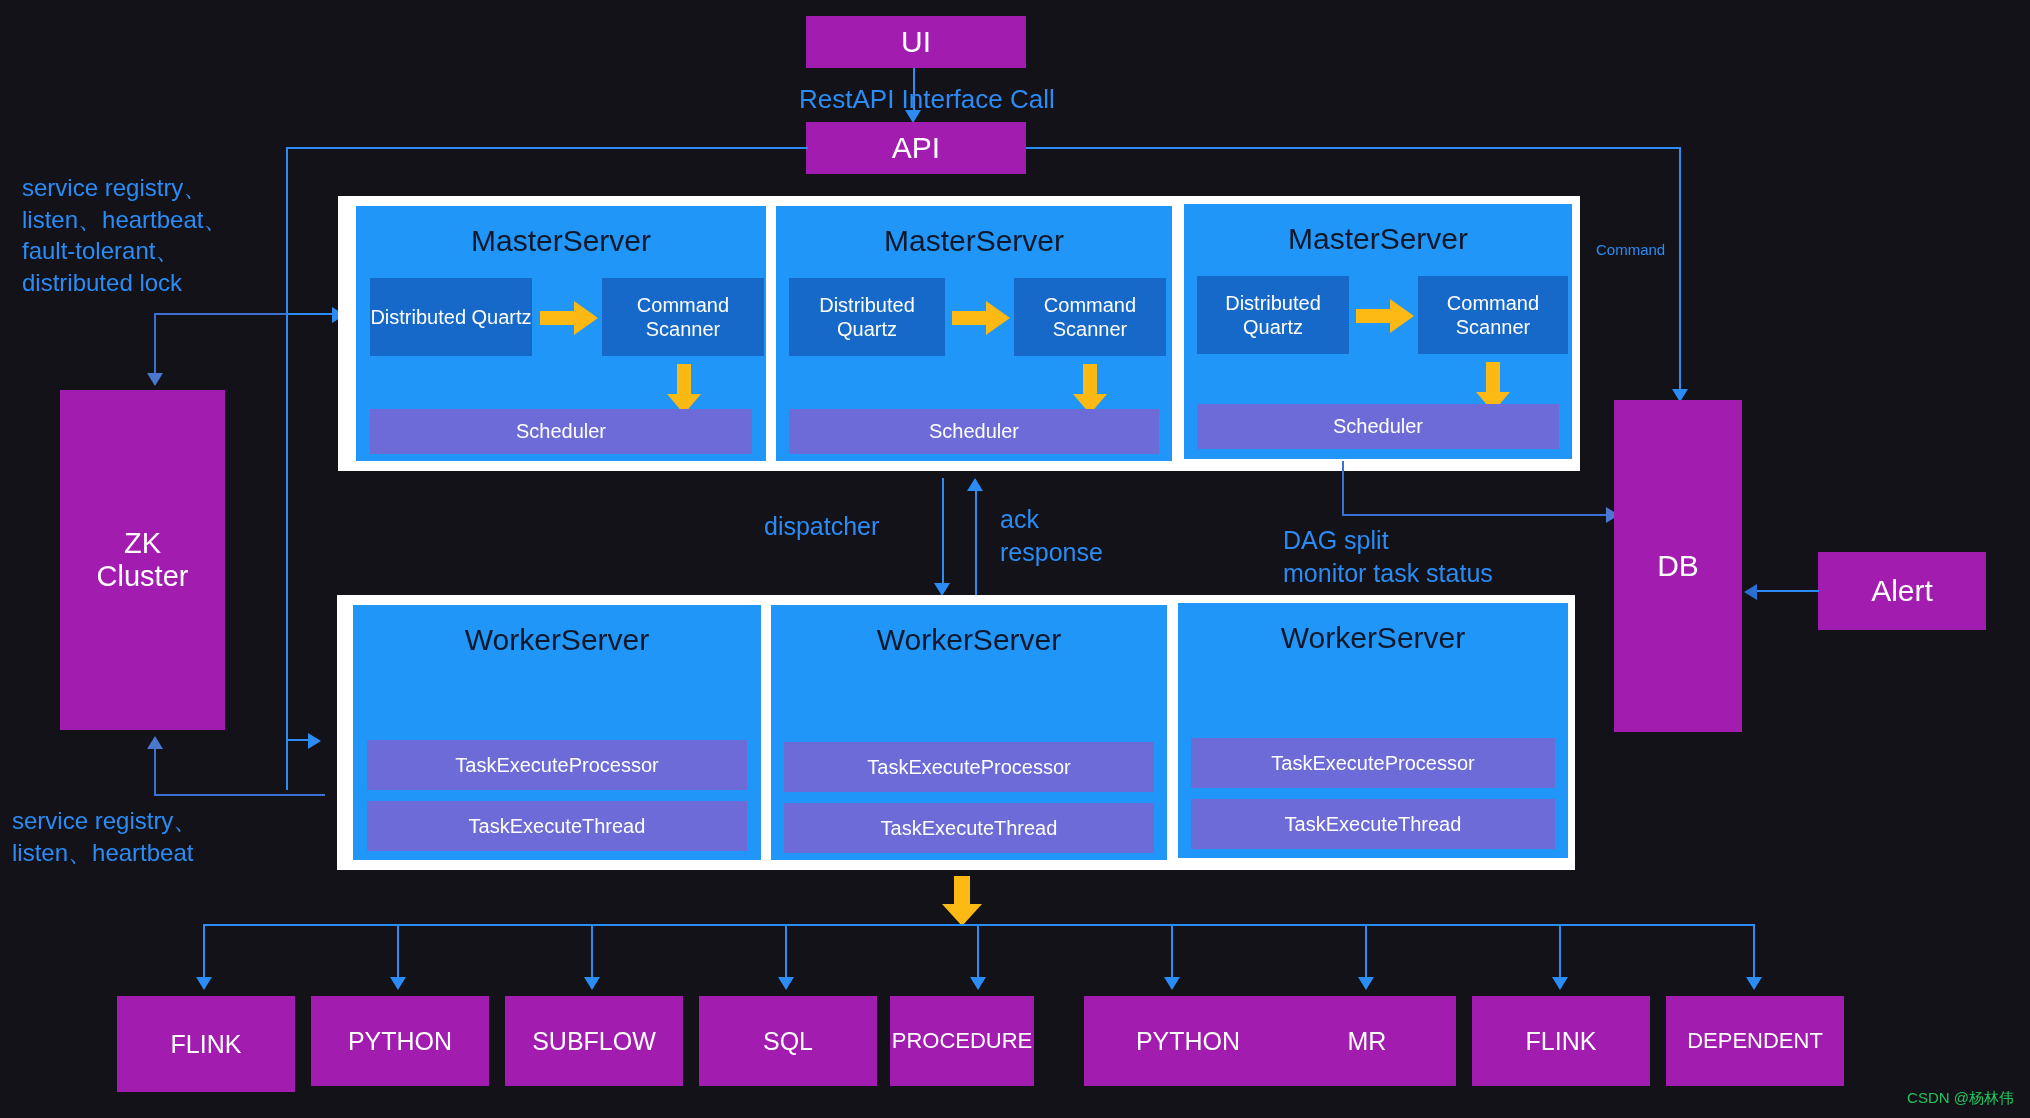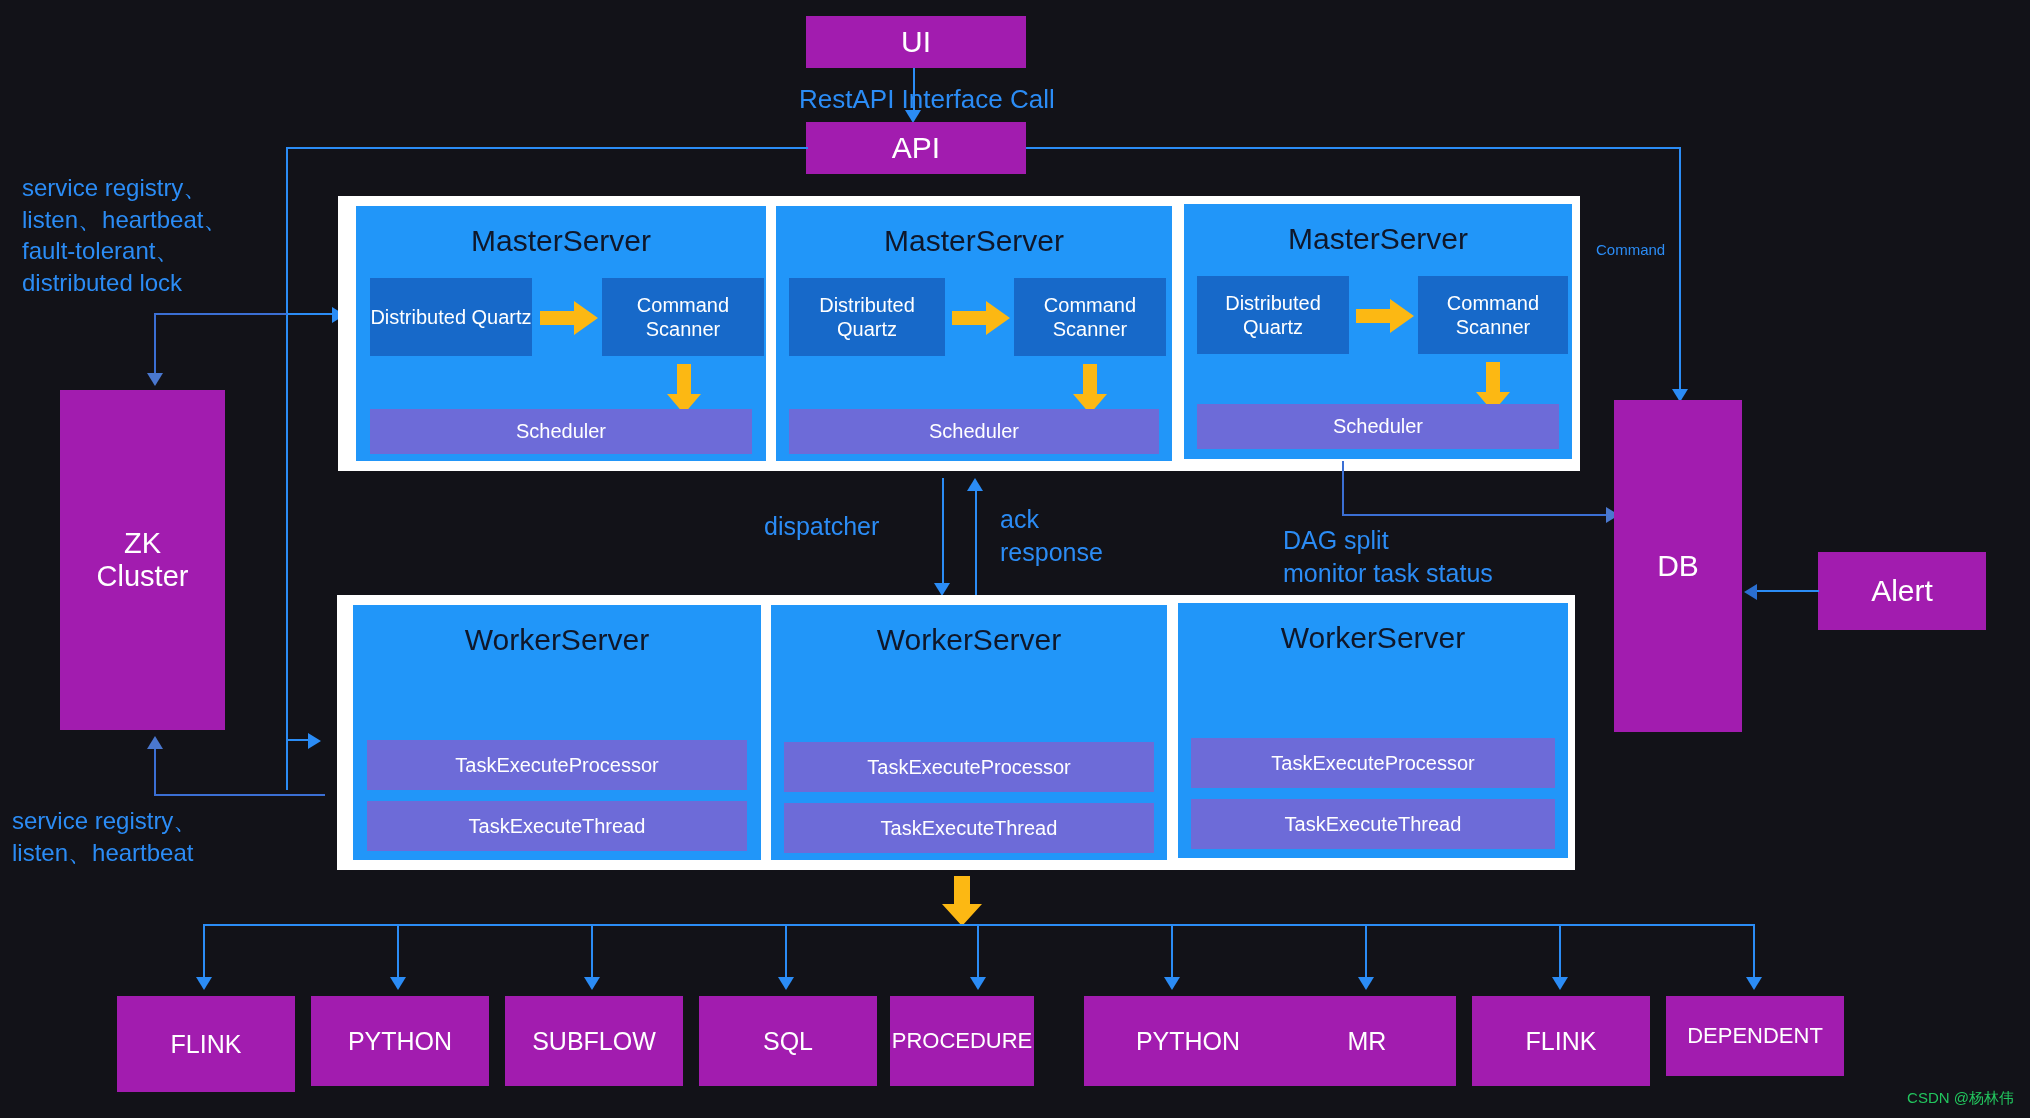--- a/index.html
+++ b/index.html
@@ -183,17 +183,17 @@
   <div class="ar ar-db" style="left:1746px;top:977px;"></div>
 
   <div class="box" style="left:117px;top:996px;width:178px;height:96px;font-size:25px;text-align:right;">FLINK</div>
   <div class="box" style="left:311px;top:996px;width:178px;height:90px;font-size:25px;">PYTHON</div>
   <div class="box" style="left:505px;top:996px;width:178px;height:90px;font-size:25px;">SUBFLOW</div>
   <div class="box" style="left:699px;top:996px;width:178px;height:90px;font-size:25px;">SQL</div>
   <div class="box" style="left:890px;top:996px;width:144px;height:90px;font-size:22px;word-break:break-all;">PROCEDURE</div>
   <div class="box" style="left:1084px;top:996px;width:208px;height:90px;font-size:25px;">PYTHON</div>
   <div class="box" style="left:1278px;top:996px;width:178px;height:90px;font-size:25px;">MR</div>
   <div class="box" style="left:1472px;top:996px;width:178px;height:90px;font-size:25px;">FLINK</div>
-  <div class="box" style="left:1666px;top:996px;width:178px;height:80px;font-size:22px;word-break:break-all;">DEPENDENT</div>
+  <div class="box" style="left:1666px;top:996px;width:178px;height:90px;font-size:22px;word-break:break-all;">DEPENDENT</div>
 
   <div class="wm" style="right:16px;bottom:10px;">CSDN @杨林伟</div>
 
 </div>
 
 </body></html>

